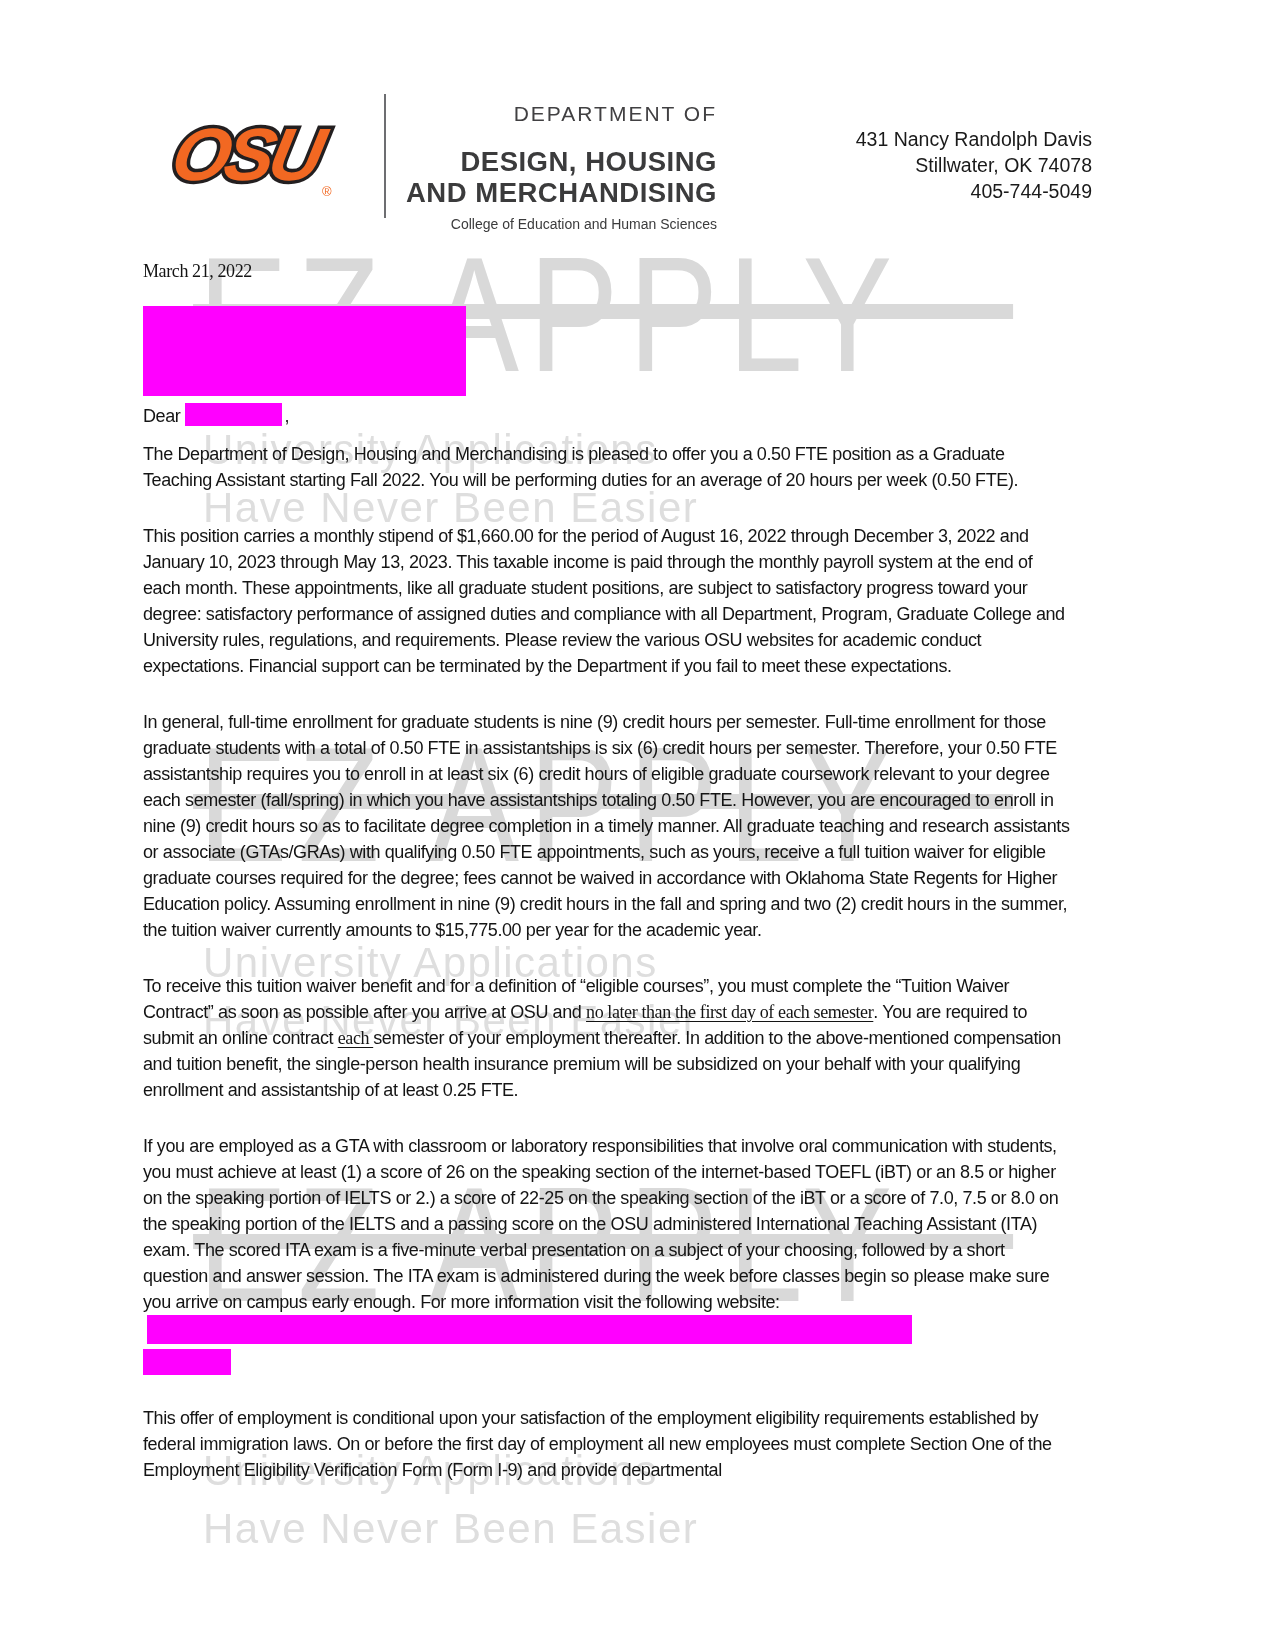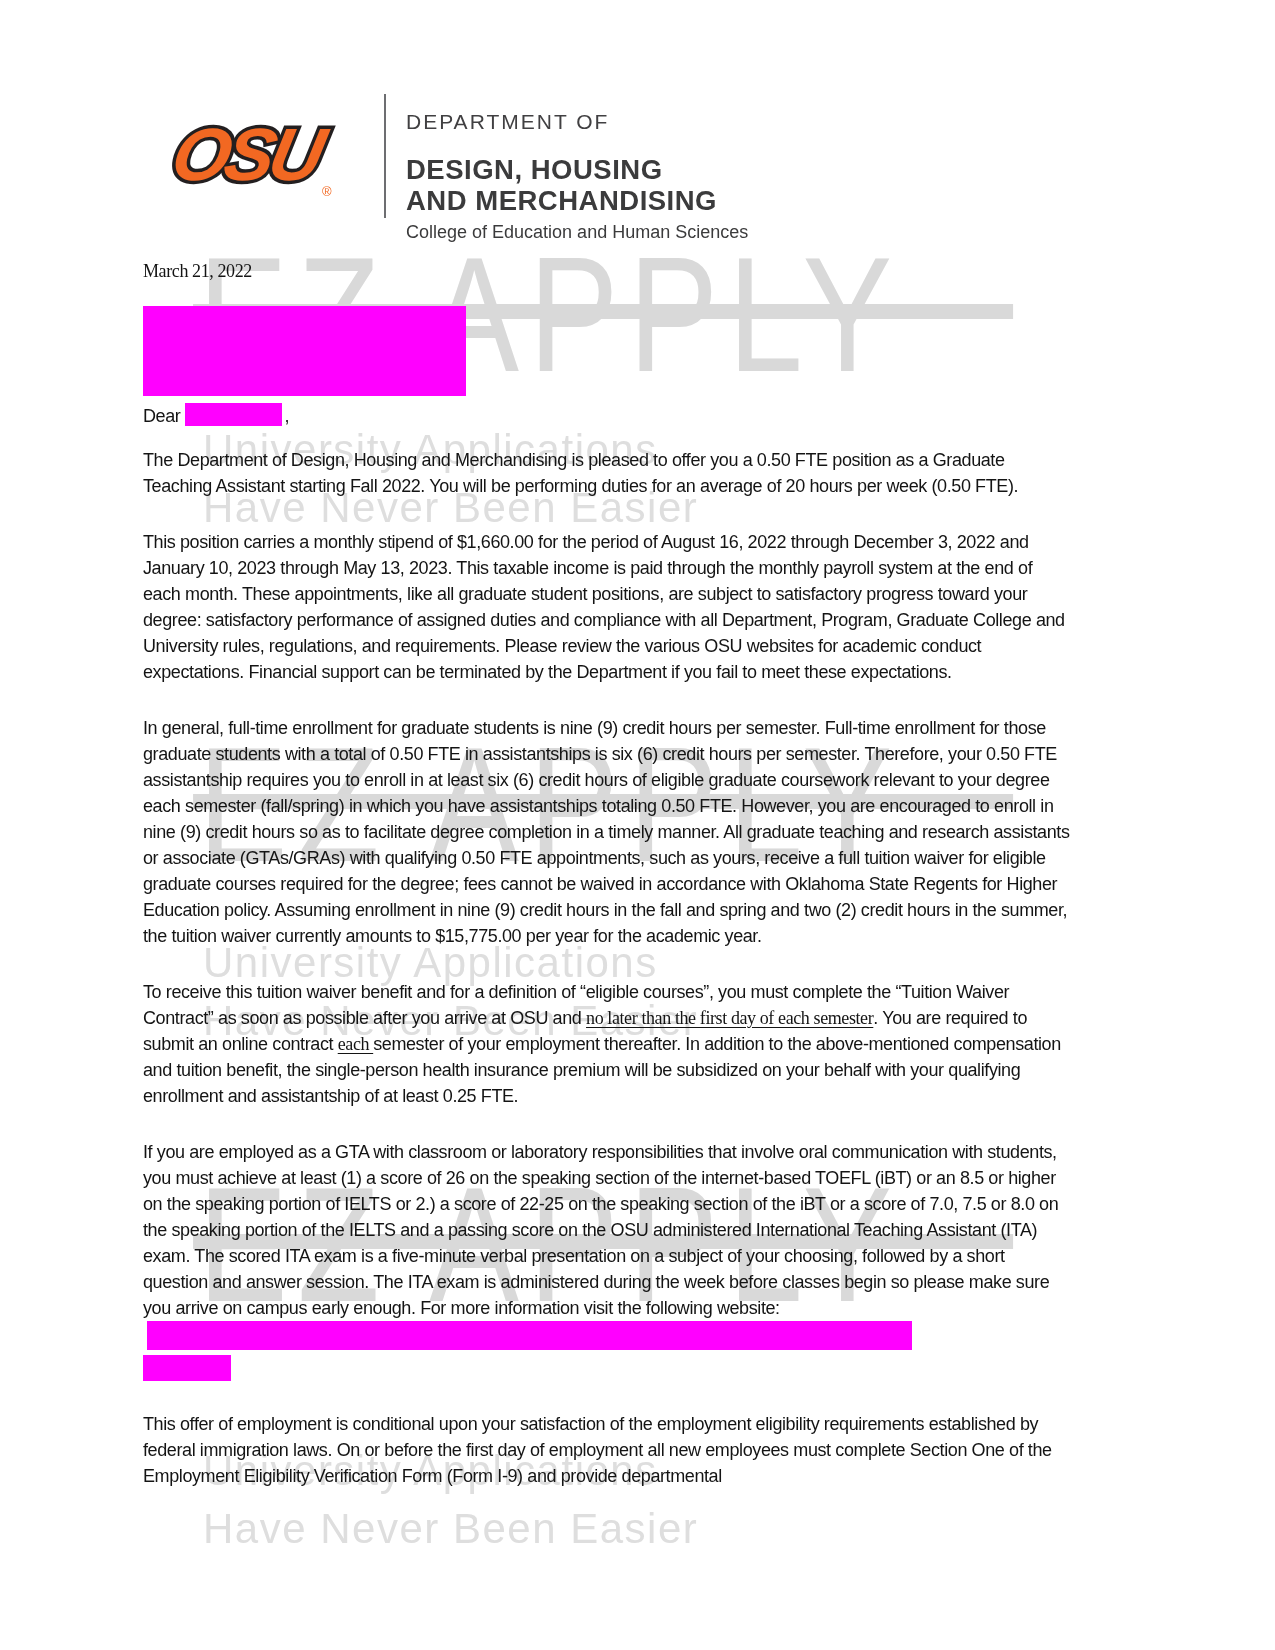--- a/index.html
+++ b/index.html
@@ -45,43 +45,43 @@
   .wm-t2a{top:938px;}  .wm-t2b{top:996px;}
   .wm-t3a{top:1446px;} .wm-t3b{top:1504px;}
 
   
   #header{position:absolute;inset:0;z-index:2;}
   .logo-wrap{position:absolute;left:170px;top:96px;width:172px;height:120px;}
   .header-divider{
     position:absolute;left:384px;top:94px;
     width:2px;height:124px;background:#6d6e71;
   }
-  .dept{position:absolute;left:406px;top:109px;color:#414042;}
+  .dept{position:absolute;left:406px;top:101px;color:#414042;text-align:right;}
   .dept-line1{font-size:21px;line-height:25px;letter-spacing:2px;font-weight:400;}
   .dept-line2,.dept-line3{font-size:27.5px;line-height:31px;font-weight:700;letter-spacing:0.5px;color:#3b3b3c;}
   .dept-line2{margin-top:20px;}
-  .dept-line4{font-size:18px;line-height:24px;margin-top:4px;font-weight:400;color:#3b3b3c;}
+  .dept-line4{font-size:14px;line-height:24px;margin-top:4px;font-weight:400;color:#3b3b3c;}
   .addr{
     position:absolute;right:183px;top:126px;
     text-align:right;
     font-size:19.5px;line-height:26px;color:#1a1a1a;
   }
 
   
   #letter{
     position:absolute;z-index:2;
     left:143px;top:258px;
     width:928px;
     font-size:18px;line-height:26px;
     letter-spacing:-0.4px;
     color:#141414;
   }
   .date{margin:0 0 22px 0;font-family:Liberation Serif, serif;}
   .para{margin:0 0 30px 0;}
-  .dear-line{margin:0 0 18px 0;}
+  .dear-line{margin:0 0 12px 0;}
   .u{text-decoration:underline;text-underline-offset:3px;font-family:Liberation Serif, serif;}
 
   
   .redact{background:#ff00ff;mix-blend-mode:multiply;}
   .redact-address{
     width:323px;height:90px;
     margin:22px 0 7px 0;
   }
   .redact-name{
     display:inline-block;
@@ -138,20 +138,25 @@
         <text x="152" y="100" font-family="Liberation Sans, sans-serif" font-size="13" fill="#f26822">®</text>
       </svg>
     </div>
     <div class="header-divider"></div>
     <div class="dept">
       <div class="dept-line1">DEPARTMENT OF</div>
       <div class="dept-line2">DESIGN, HOUSING</div>
       <div class="dept-line3">AND MERCHANDISING</div>
       <div class="dept-line4">College of Education and Human Sciences</div>
     </div>
+    <div class="addr">
+      <div>431 Nancy Randolph Davis</div>
+      <div>Stillwater, OK  74078</div>
+      <div>405-744-5049</div>
+    </div>
   </div>
 
   <div id="letter">
     <div class="date">March 21, 2022</div>
 
     <div class="redact redact-address"></div>
 
     <div class="dear-line"><span>Dear</span><span class="redact redact-name"></span><span>,</span></div>
 
     <p class="para">The Department of Design, Housing and Merchandising is pleased to offer you a 0.50 FTE position as a Graduate Teaching Assistant starting Fall 2022. You will be performing duties for an average of 20 hours per week (0.50 FTE).</p>

